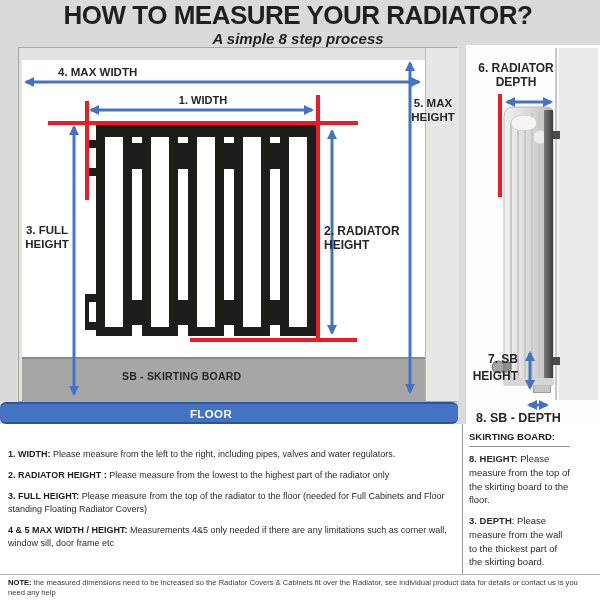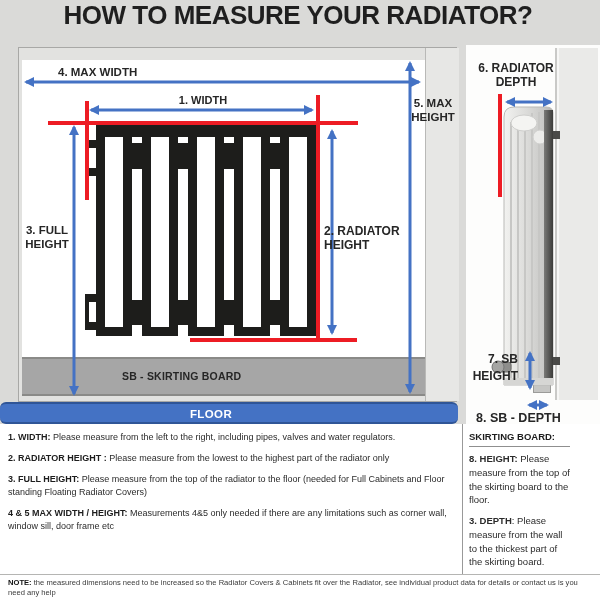--- a/index.html
+++ b/index.html
@@ -29,21 +29,21 @@
   }
   .room-interior{
     left:22px;top:60px;width:403px;height:297px;
     background:#ffffff;z-index:1;
   }
   .right-wall{
     left:425px;top:48px;width:33px;height:353px;
     background:#e7e7e5;border-left:1px solid #b9b9b7;z-index:1;
   }
   .skirting-band{
-    left:22px;top:357px;width:403px;height:39px;
+    left:22px;top:357px;width:403px;height:47px;
     background:var(--skirting-gray,#a6a6a6);
     border-top:2px solid #8a8a88;border-bottom:2px solid #8a8a88;
     box-sizing:border-box;z-index:1;
   }
   .skirting-band span{
     position:absolute;left:100px;top:11px;
     font-size:10.5px;font-weight:bold;color:#262626;letter-spacing:0.2px;
   }
   .floor-band{
     left:0;top:402px;width:458px;height:22px;
@@ -83,21 +83,21 @@
   .lbl-width{left:168px;top:94px;width:70px;text-align:center;font-size:11px;}
   .lbl-full-height{left:20px;top:224px;width:54px;text-align:center;font-size:11.5px;}
   .lbl-radiator-height{left:324px;top:224px;font-size:12px;}
   .lbl-max-height{left:404px;top:97px;width:58px;text-align:center;font-size:11.5px;}
   .lbl-radiator-depth{left:468px;top:61px;width:96px;text-align:center;font-size:12px;}
   .lbl-sb-height{left:456px;top:351px;width:62px;text-align:right;font-size:12px;line-height:1.45;}
   .lbl-sb-depth{left:476px;top:411px;font-size:12.5px;}
 
   
   .bottom-white{left:0;top:424px;width:600px;height:176px;background:#ffffff;z-index:0;}
-  .instructions{left:8px;top:431px;width:450px;z-index:3;}
+  .instructions{left:8px;top:448px;width:450px;z-index:3;}
   .ins{margin:0 0 8px 0;font-size:9px;line-height:1.45;color:#2b2b2b;}
   .ins b{color:#1d1d1d;}
 
   .skirting-panel{
     left:462px;top:424px;width:112px;height:150px;
     border-left:1px solid #999;box-sizing:border-box;
     padding:7px 4px 0 6px;z-index:3;background:#ffffff;
   }
   .skirting-panel h3{margin:0 0 4px 0;font-size:9.5px;color:#1d1d1d;}
   .panel-rule{border:none;border-top:1px solid #8f8f8f;margin:0 0 5px 0;}
@@ -108,20 +108,21 @@
     left:8px;top:578px;width:586px;z-index:3;
     font-size:7.6px;line-height:1.35;color:#3a3a3a;margin:0;
   }
   .note b{color:#111;}
 </style>
 </head>
 <body>
 
 <header class="abs header">
   <h1 class="title">HOW TO MEASURE YOUR RADIATOR?</h1>
+  <div class="subtitle">A simple 8 step process</div>
 </header>
 
 <div class="abs bottom-white"></div>
 
 <div class="abs room"></div>
 <div class="abs room-interior"></div>
 <div class="abs right-wall"></div>
 <div class="abs skirting-band">
   <span>SB - SKIRTING BOARD</span>
 </div>

